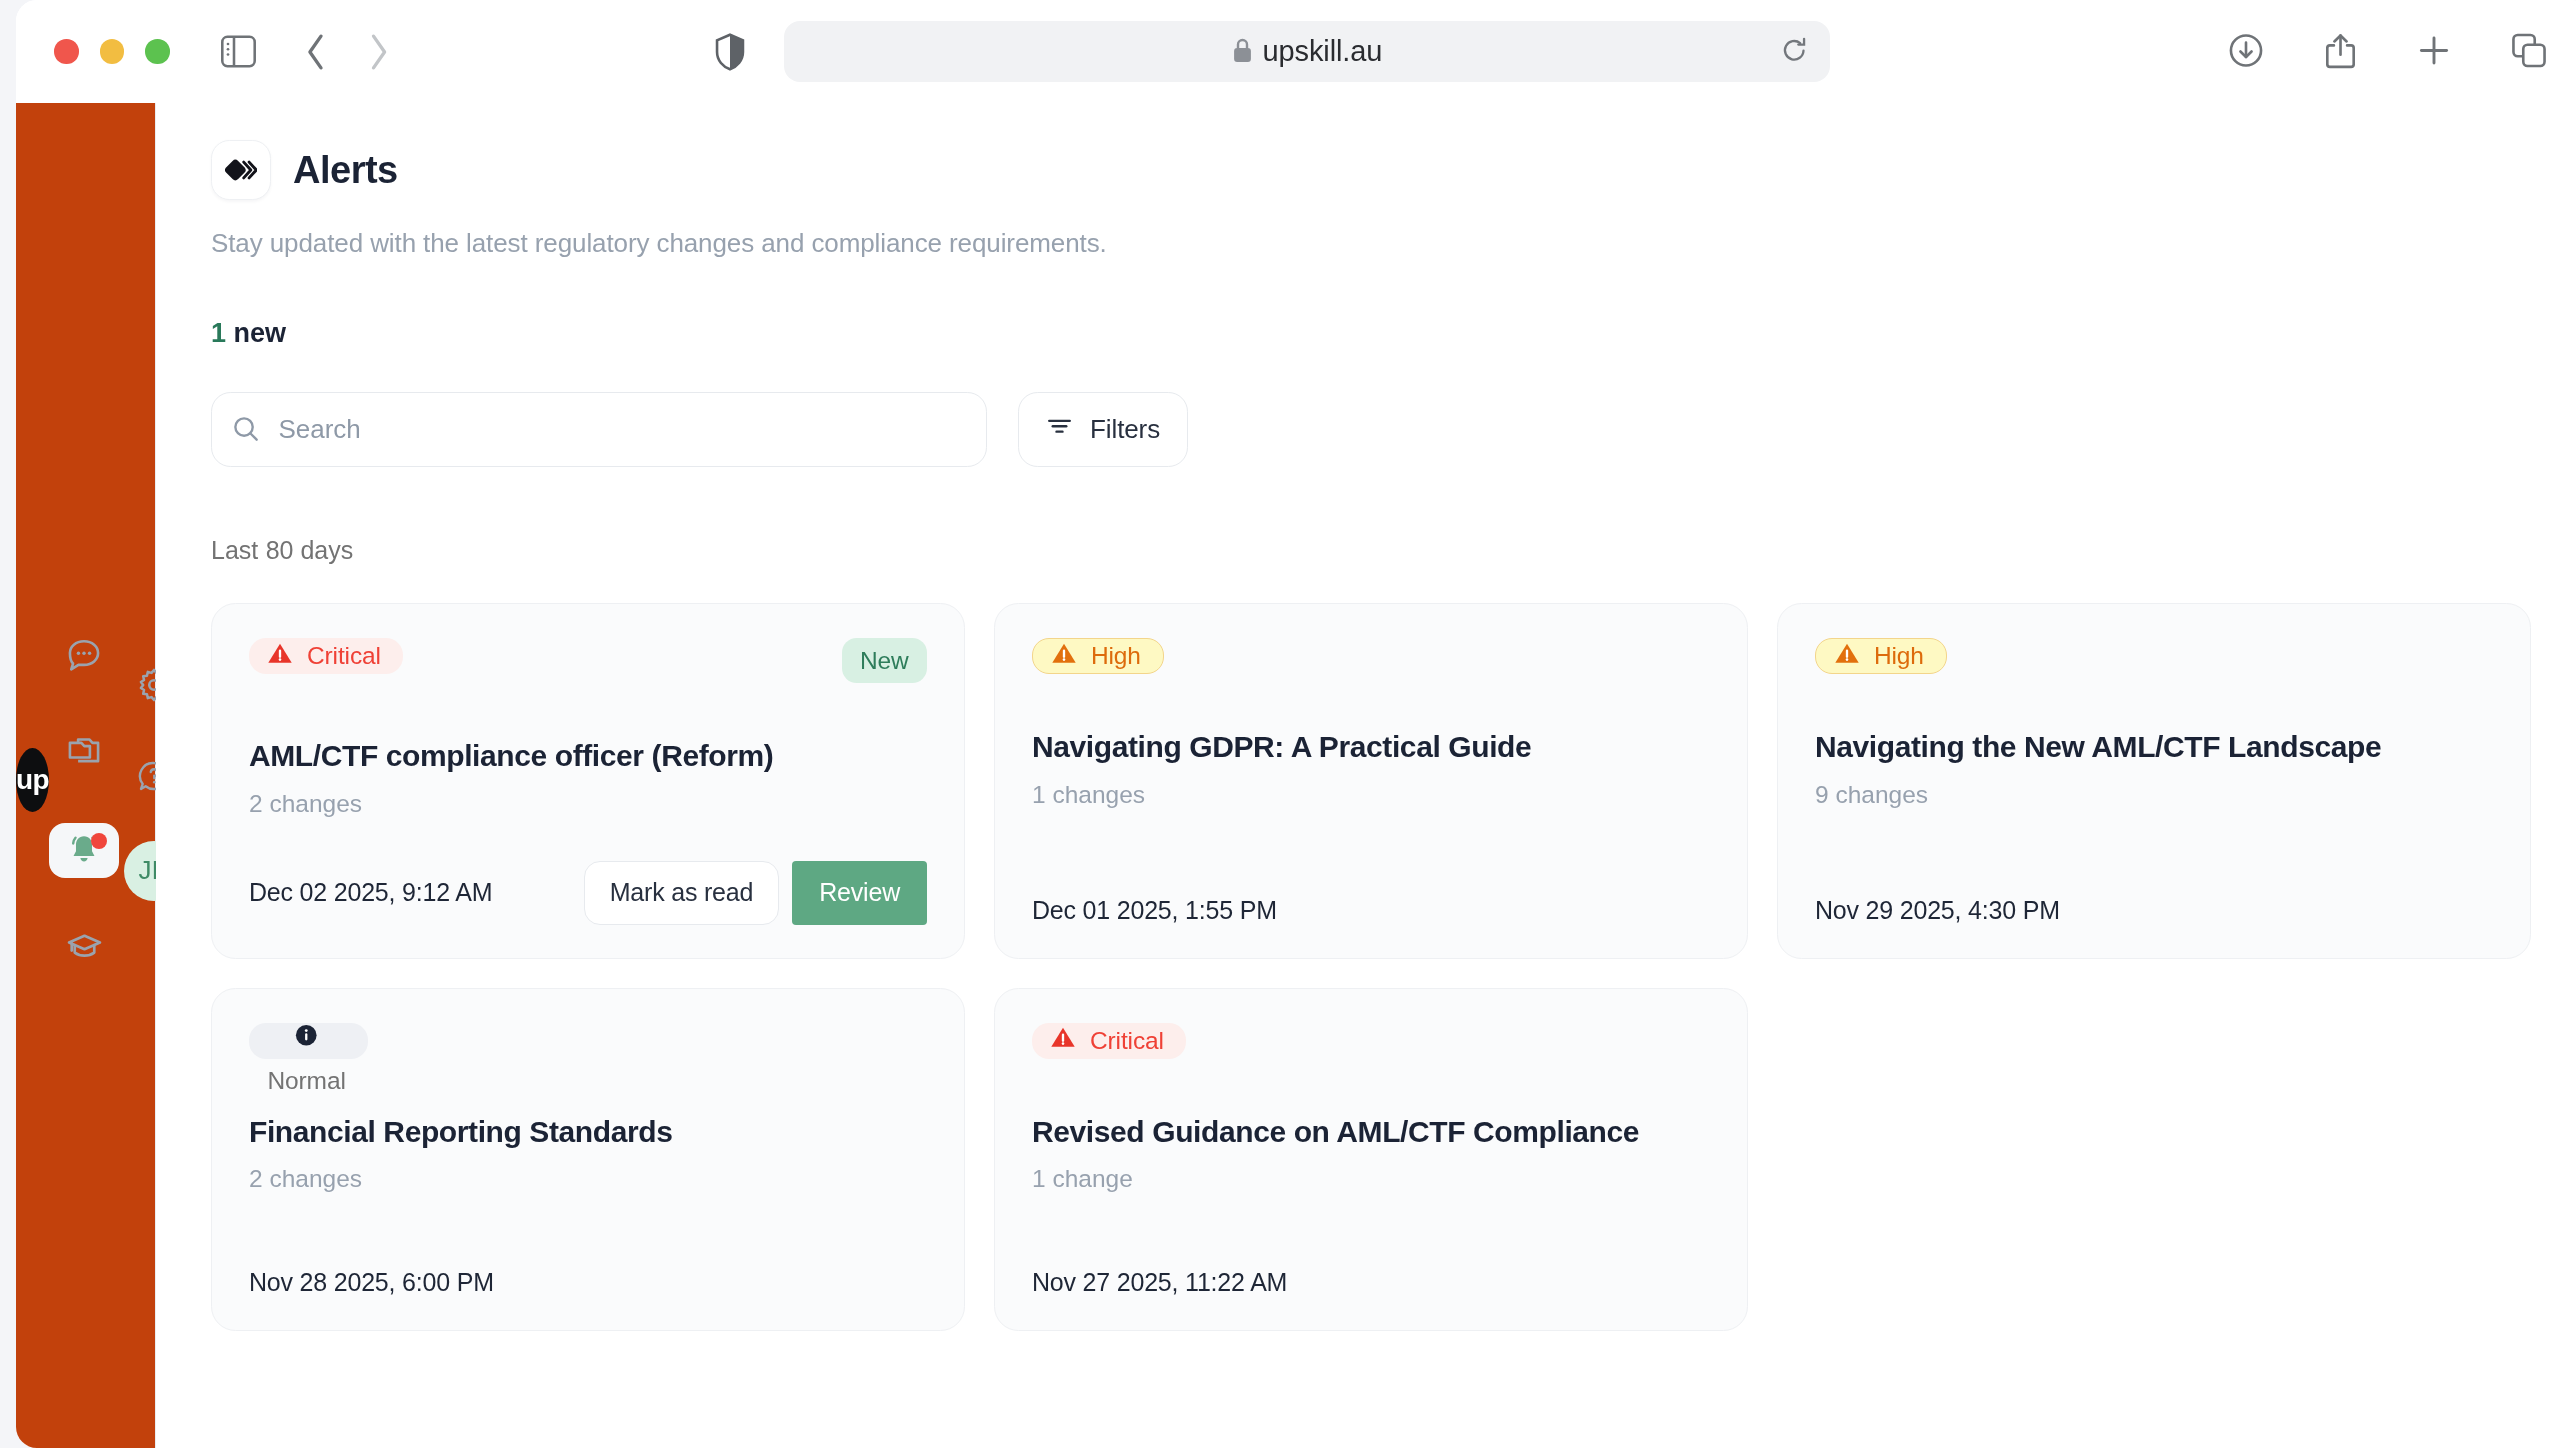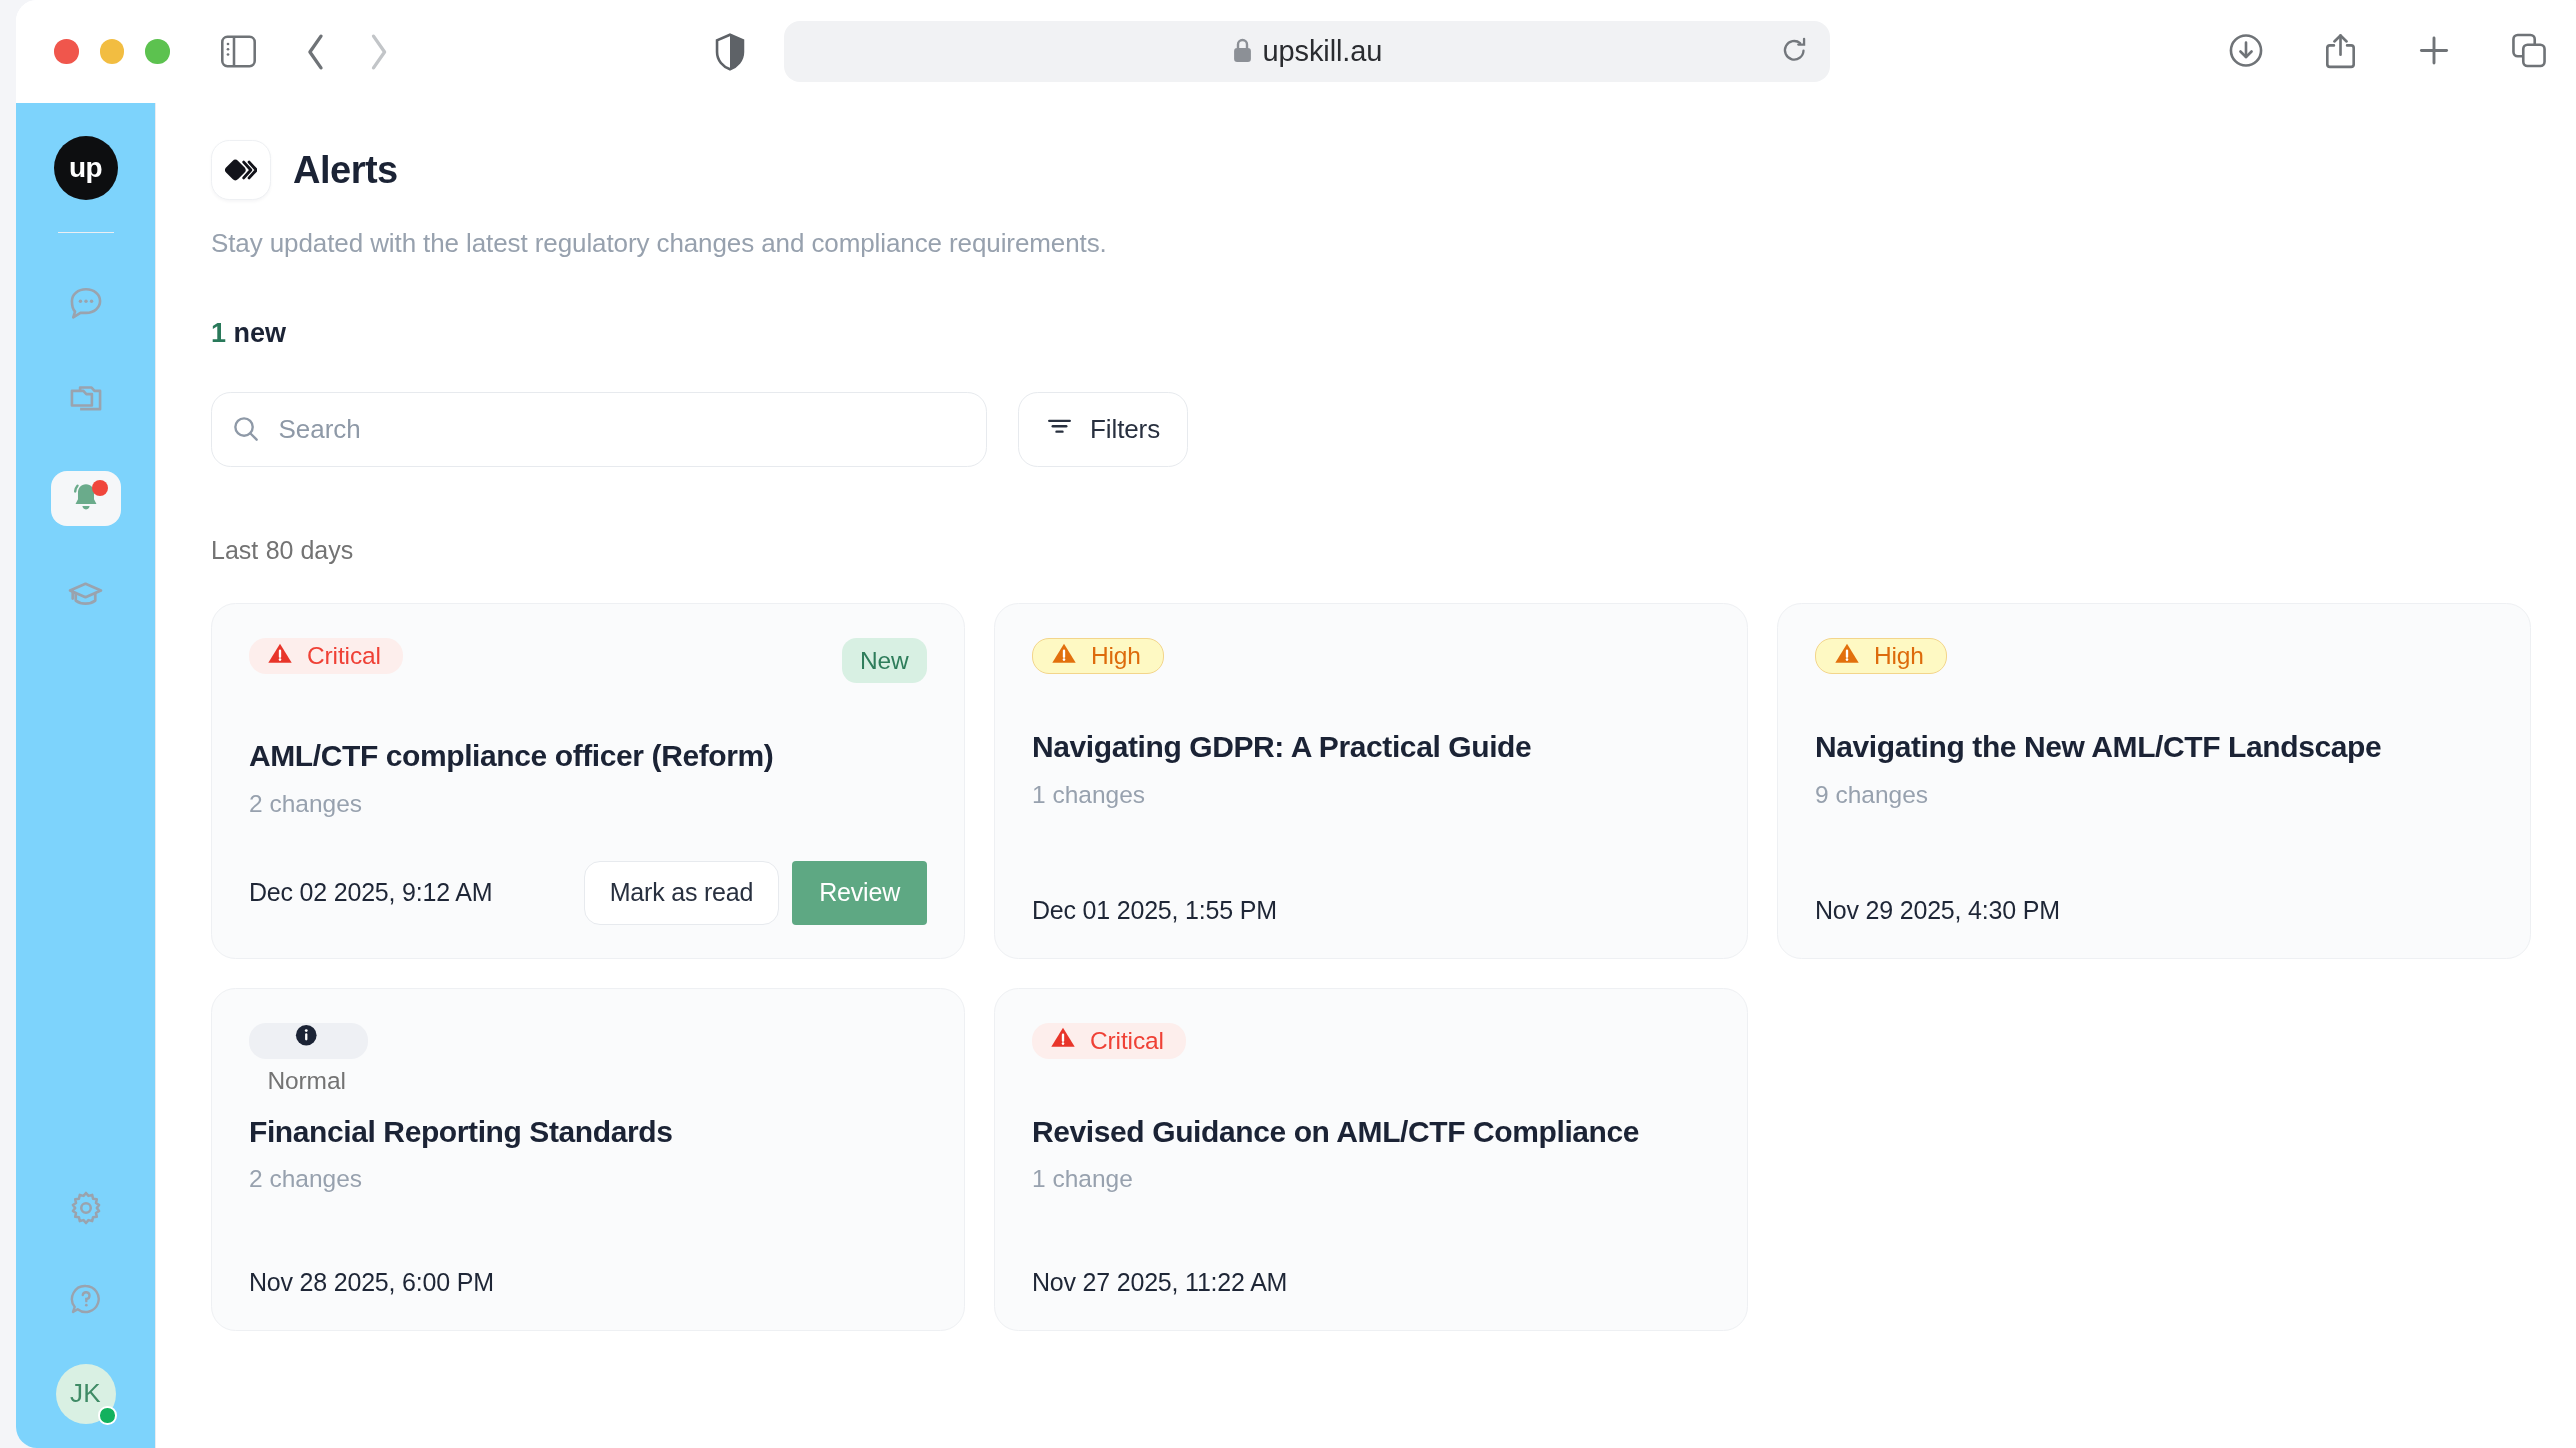--- a/index.html
+++ b/index.html
@@ -52,22 +52,22 @@
   }
 
   
   .app{
     position:absolute; left:0; top:103px; width:2576px; height:1345px;
     background:#ffffff; display:flex;
   }
 
   
   .rail{
-    width:140px; flex:0 0 140px; background:#7dd3fc;
-    display:flex; flex-direction:column; align-items:center;
+    width:140px; flex:0 0 140px; background:#c2410c;
+    display:flex; flex-direction:row; align-items:center;
     padding-top:33px; padding-bottom:24.5px;
     border-right:0.6px solid #e9ecf1;
   }
   .logo{
     width:64px; height:64px; border-radius:50%;
     background:#0d0e10; color:#ffffff;
     display:flex; align-items:center; justify-content:center;
     font-size:28px; font-weight:700; letter-spacing:-0.6px;
   }
   .rail-div{ width:56px; height:0.6px; background:#eceef2; margin-top:32px; }

